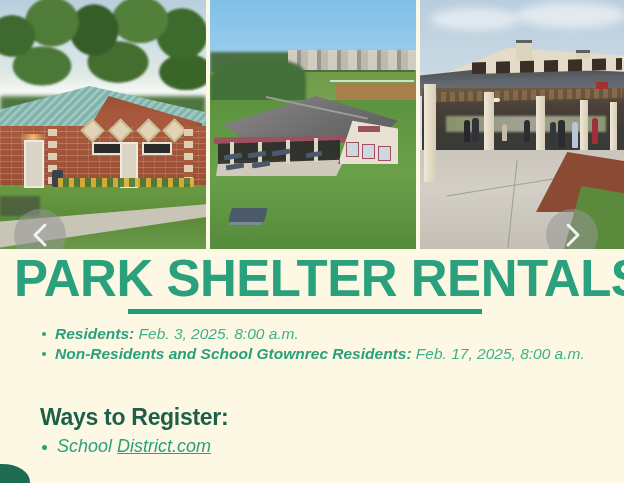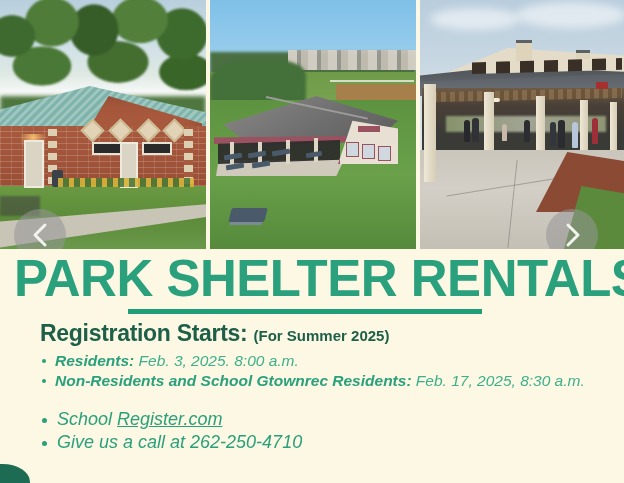--- a/index.html
+++ b/index.html
@@ -298,43 +298,37 @@
       </svg>
     </span>
   </div>
 
   <div class="content">
 
     <div class="headline">PARK SHELTER RENTALS</div>
     <div class="rule"></div>
 
     <div class="sec sec-reg">
-      <div class="sec-head">
-        <span>Registration Starts:</span>
-        <span class="sub">(For Summer 2025)</span>
-      </div>
       <ul class="bullets">
         <li>
           <span class="lbl">Residents:</span>
           <span class="val">Feb. 3, 2025. 8:00 a.m.</span>
         </li>
         <li>
           <span class="lbl">Non-Residents and School Gtownrec Residents:</span>
-          <span class="val">Feb. 17, 2025, 8:30 a.m.</span>
+          <span class="val">Feb. 17, 2025, 8:00 a.m.</span>
         </li>
       </ul>
     </div>
 
     <div class="sec sec-ways">
+      <div class="sec-head">Ways to Register:</div>
       <ul class="bullets ways">
         <li>
-          <span>School </span><span class="link">Register.com</span>
-        </li>
-        <li>
-          <span>Give us a call at 262-250-4710</span>
+          <span>School </span><span class="link">District.com</span>
         </li>
       </ul>
     </div>
 
   </div>
 
   <div class="corner-blob"></div>
 </div>
 
 </body></html>

